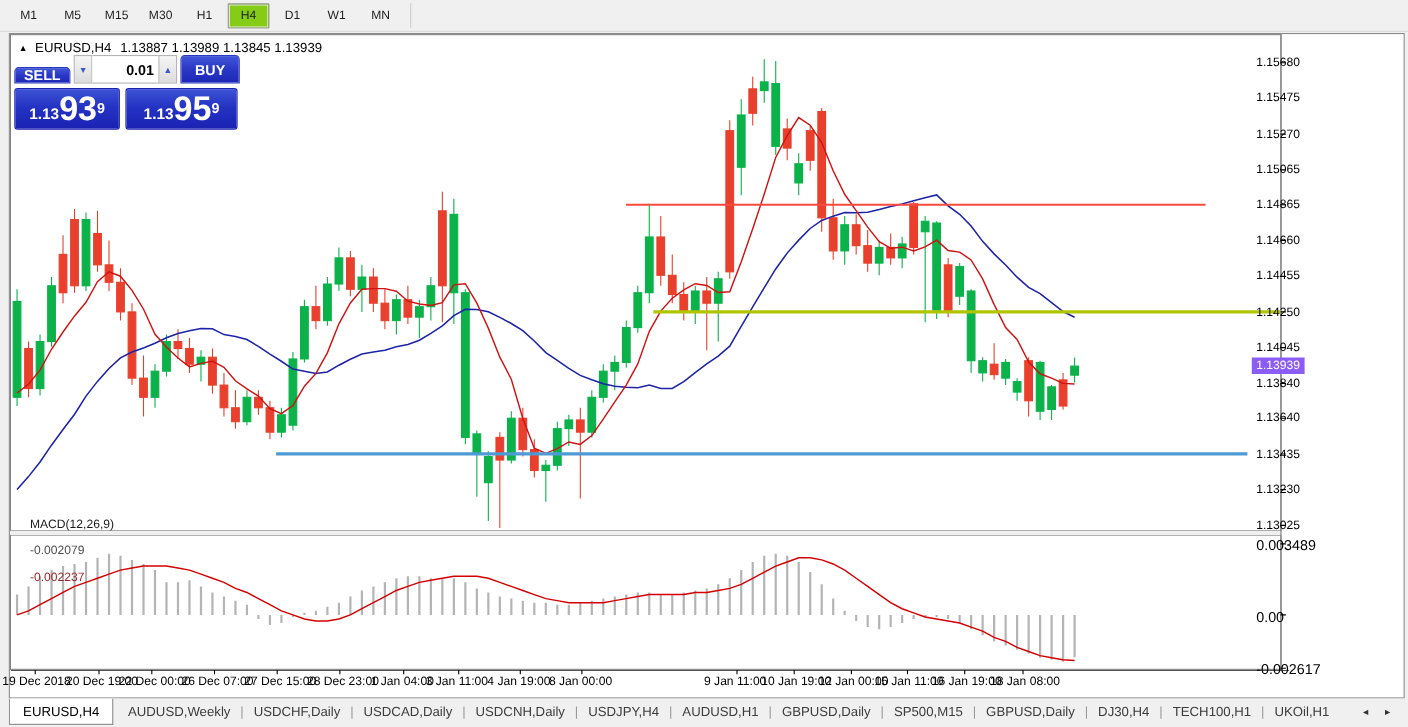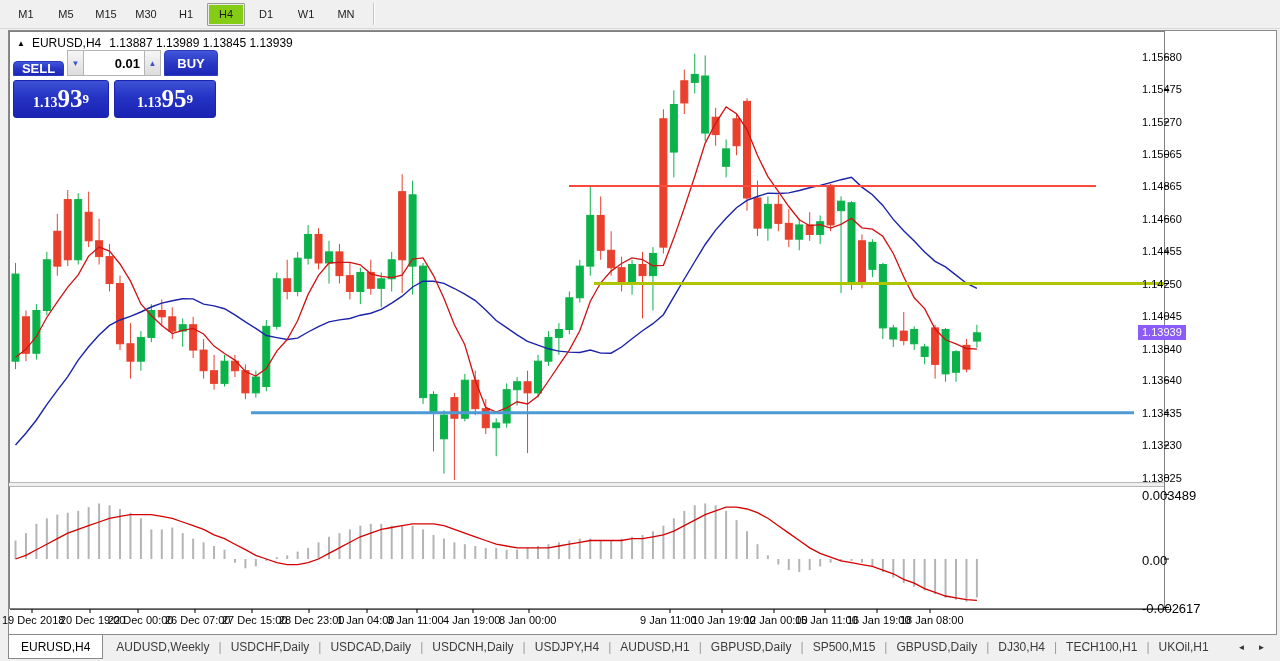--- a/index.html
+++ b/index.html
@@ -60,30 +60,30 @@
   .spin-btn{
     width:17px;background:linear-gradient(180deg,#f6f6f6,#dcdcdc);
     border:1px solid #b5b5b5;display:flex;align-items:center;justify-content:center;
     color:#3a55cc;font-size:8px;margin-left:3px;box-sizing:border-box;
   }
   .lot-field{
     width:56px;background:#fff;border:1px solid #b5b5b5;border-left:none;border-right:none;
     font-size:13px;color:#000;display:flex;align-items:center;justify-content:flex-end;
     padding-right:4px;font-weight:bold;
   }
-  .trade-row2{display:flex;margin-top:4px;font-family:Liberation Serif, serif;}
+  .trade-row2{display:flex;margin-top:4px;}
   .price-panel{
     height:38px;border-radius:3px;color:#fff;display:flex;align-items:flex-end;justify-content:center;
     background:linear-gradient(180deg,#3d52d5 0%,#2433c4 45%,#1a22b2 100%);
     border:1px solid #1b24ae;box-sizing:border-box;padding-bottom:3px;
   }
   .sell-panel{width:96px;}
   .buy-panel{width:102px;margin-left:5px;}
   .price-panel .small{font-size:14px;line-height:22px;}
-  .price-panel .big{font-size:25px;line-height:30px;letter-spacing:0;}
+  .price-panel .big{font-size:31px;line-height:30px;letter-spacing:0;}
   .price-panel .sup{font-size:13px;line-height:36px;align-self:flex-start;}
   
   .tab-bar{
     position:absolute;left:8px;top:635px;width:1272px;height:24px;
     display:flex;align-items:stretch;font-size:12px;color:#3c3c3c;
     background:#f0f0f0;white-space:nowrap;overflow:hidden;
   }
   .tab{display:flex;align-items:center;padding:0 9px;}
   .tab.active{
     background:#fff;border:1px solid #8a8a8a;border-top:none;color:#000;
@@ -435,20 +435,27 @@
       <line x1="967.9" y1="528" x2="967.9" y2="566.5" stroke="#b4b4b4" stroke-width="2"></line>
       <path d="M6.5 528.0L16.9 524.3L27.4 518.7L37.8 513.2L48.3 507.6L58.8 502.1L69.2 498.4L79.6 494.7L90.1 491.0L100.5 487.3L111.0 485.4L121.4 483.6L131.9 483.6L142.3 483.6L152.8 485.4L163.3 487.3L173.7 491.0L184.1 494.7L194.6 498.4L205.0 503.9L215.5 507.6L225.9 513.2L236.4 518.7L246.8 524.3L257.3 528.0L267.8 531.7L278.2 533.6L288.6 533.6L299.1 531.7L309.5 528.0L320.0 522.4L330.4 516.9L340.9 511.3L351.3 505.8L361.8 502.1L372.3 498.4L382.7 496.5L393.1 494.7L403.6 492.8L414.0 492.8L424.5 492.8L434.9 494.7L445.4 498.4L455.8 502.1L466.3 505.8L476.7 509.5L487.2 513.2L497.6 515.0L508.1 516.9L518.5 516.9L529.0 516.9L539.4 516.9L549.9 515.0L560.3 513.2L570.8 511.3L581.3 509.5L591.7 509.5L602.1 509.5L612.6 509.5L623.0 507.6L633.5 507.6L643.9 505.8L654.4 503.9L664.8 500.2L675.3 494.7L685.8 489.1L696.2 483.6L706.6 479.9L717.1 476.1L727.5 476.1L738.0 478.0L748.4 481.7L758.9 487.3L769.3 494.7L779.8 502.1L790.3 509.5L800.7 516.9L811.1 522.4L821.6 526.1L832.0 529.9L842.5 531.7L852.9 533.6L863.4 535.4L873.8 539.1L884.3 542.8L894.7 548.4L905.2 552.1L915.6 557.6L926.1 561.3L936.5 565.0L947.0 566.9L957.4 568.7L967.9 569.4" fill="none" stroke="#d40000" stroke-width="1.3"></path>
     </svg>
 
   <div class="chart-title">
     <span class="tri">▲</span>
     <span>EURUSD,H4</span>
     <span class="ohlc">1.13887 1.13989 1.13845 1.13939</span>
   </div>
 
+  <div class="macd-label">
+    <span>MACD(12,26,9)</span>
+    <span> </span>
+    <span class="v1">-0.002079</span>
+    <span> </span>
+    <span class="v2">-0.002237</span>
+  </div>
 
   <div class="price-axis">
       <div class="price-tick-label" style="top: 20px;">1.15680</div>
       <div class="price-tick-label" style="top: 52.4778px;">1.15475</div>
       <div class="price-tick-label" style="top: 84.9556px;">1.15270</div>
       <div class="price-tick-label" style="top: 117.433px;">1.15065</div>
       <div class="price-tick-label" style="top: 149.119px;">1.14865</div>
       <div class="price-tick-label" style="top: 181.597px;">1.14660</div>
       <div class="price-tick-label" style="top: 214.075px;">1.14455</div>
       <div class="price-tick-label" style="top: 246.553px;">1.14250</div>

